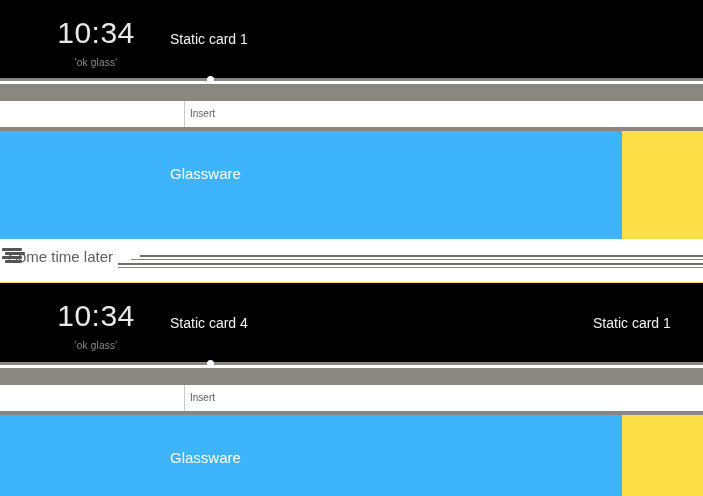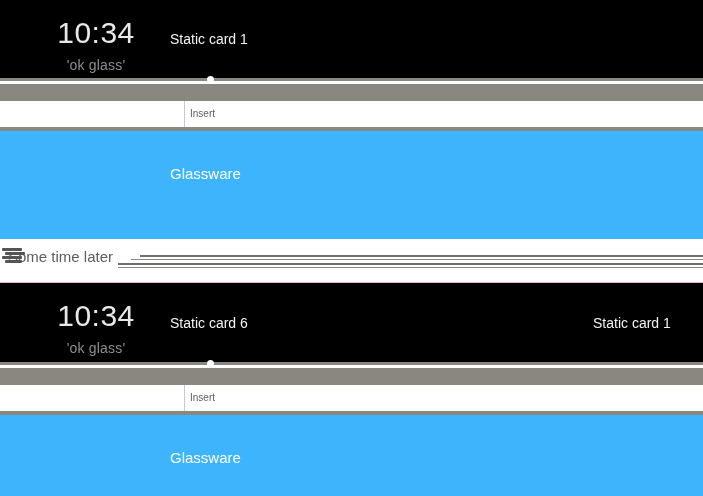--- a/index.html
+++ b/index.html
@@ -13,21 +13,21 @@
     font-family: "Liberation Sans", sans-serif;
     overflow: hidden;
     position: relative;
   }
 
   .stage {
     position: absolute;
     left: 0; top: 0;
     width: 703px;
     height: 496px;
-    background: #f9a8d4;
+    background: #fde047;
   }
 
   
   .glass-card {
     position: absolute;
     left: 0;
     width: 703px;
     background: #000000;
     color: #ffffff;
     overflow: hidden;
@@ -41,21 +41,21 @@
   }
   .clock-time {
     font-family: "Liberation Sans", sans-serif;
     font-size: 30px;
     font-weight: 300;
     letter-spacing: 0.5px;
     color: #e8e8e8;
     line-height: 34px;
   }
   .clock-hint {
-    font-size: 14px;
+    font-size: 10px;
     color: #8e8e8e;
     margin-top: 7px;
     letter-spacing: 0.2px;
     text-align: center;
   }
   .card-caption {
     position: absolute;
     font-size: 14px;
     color: #f2f2f2;
     line-height: 18px;
@@ -94,21 +94,21 @@
   .insert-divider {
     position: absolute;
     width: 1px;
     background: #c9c9c9;
   }
 
   
   .glassware-card {
     position: absolute;
     left: 0;
-    width: 703px;
+    width: 622px;
     background: #3db4fb;
     overflow: hidden;
   }
   .glassware-label {
     position: absolute;
     font-size: 15px;
     color: #ffffff;
     line-height: 20px;
     white-space: nowrap;
   }
@@ -192,21 +192,21 @@
   <div class="later-rule" style="left:140px; top:255px; width:563px;"></div>
   <div class="later-rule thin" style="left:131px; top:259px; width:572px;"></div>
   <div class="later-rule" style="left:118px; top:263px; width:585px;"></div>
   <div class="later-rule thin" style="left:118px; top:267px; width:585px;"></div>
 
   <div class="glass-card" style="top:283px; height:79px;">
     <div class="clock-block">
       <div class="clock-time">10:34</div>
       <div class="clock-hint">'ok glass'</div>
     </div>
-    <div class="card-caption" style="left:170px; top:31px;">Static card 6</div>
+    <div class="card-caption" style="left:170px; top:31px;">Static card 4</div>
     <div class="card-caption" style="left:593px; top:31px;">Static card 1</div>
   </div>
 
   <div class="gray-bar" style="left:0px; top:362px; width:211px; height:3px;"></div>
   <div class="gray-bar" style="left:211px; top:362px; width:492px; height:3px;"></div>
   <div class="white-gap" style="left:0px; top:365px; width:703px; height:3px;"></div>
   <div class="gray-bar" style="left:0px; top:368px; width:703px; height:17px;"></div>
   <div class="notch" style="left:207px; top:360px; width:7px; height:7px;"></div>
 
   <div class="insert-band" style="top:385px; height:26px;"></div>

